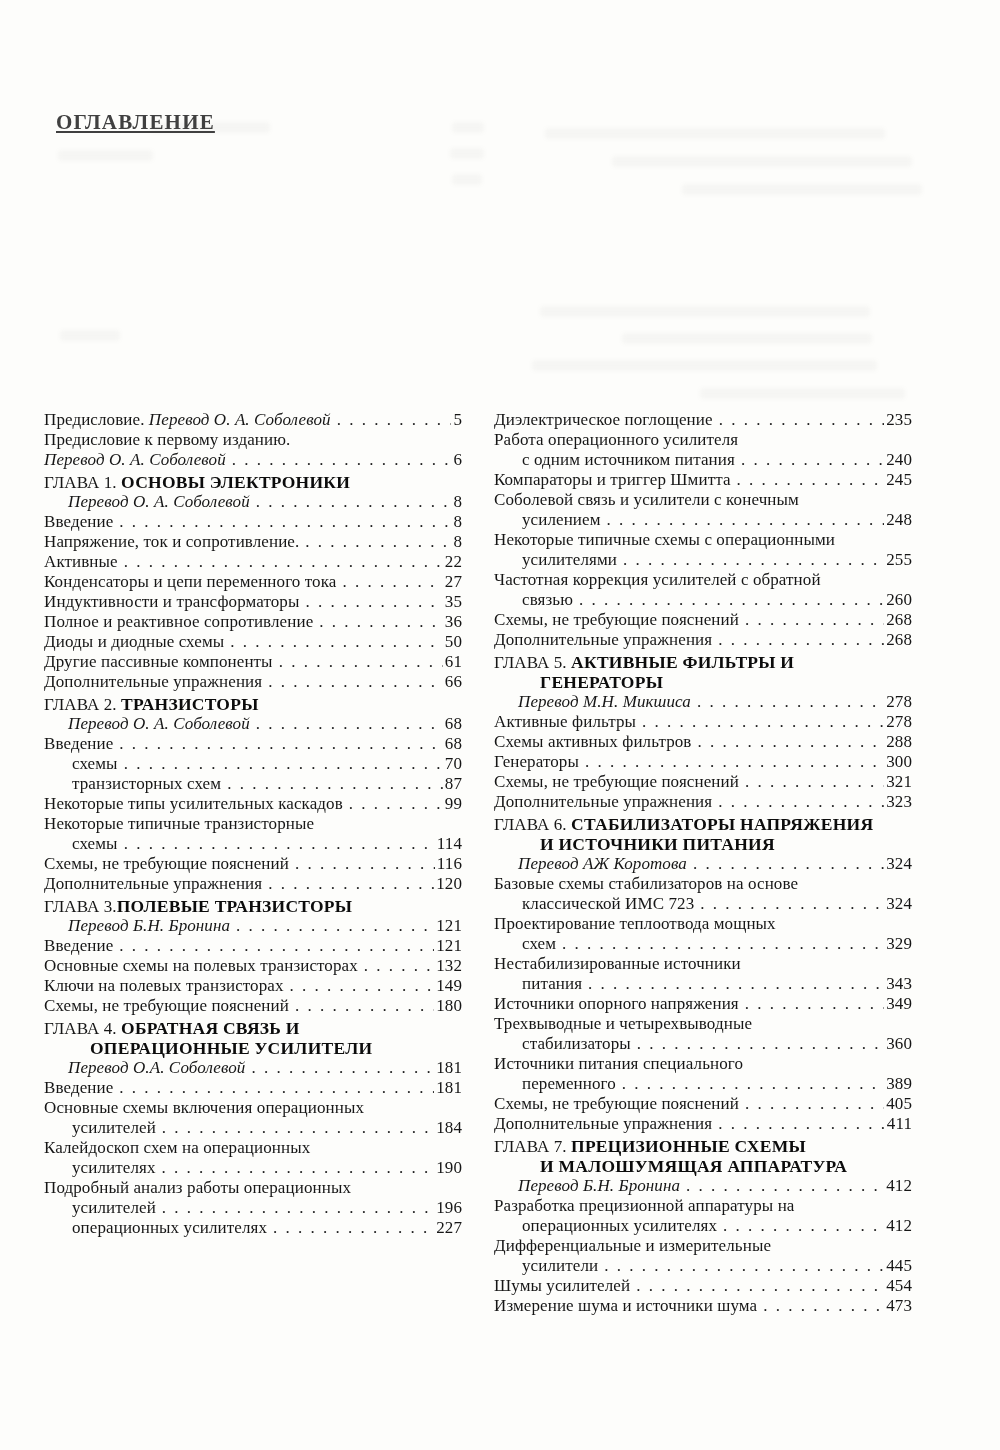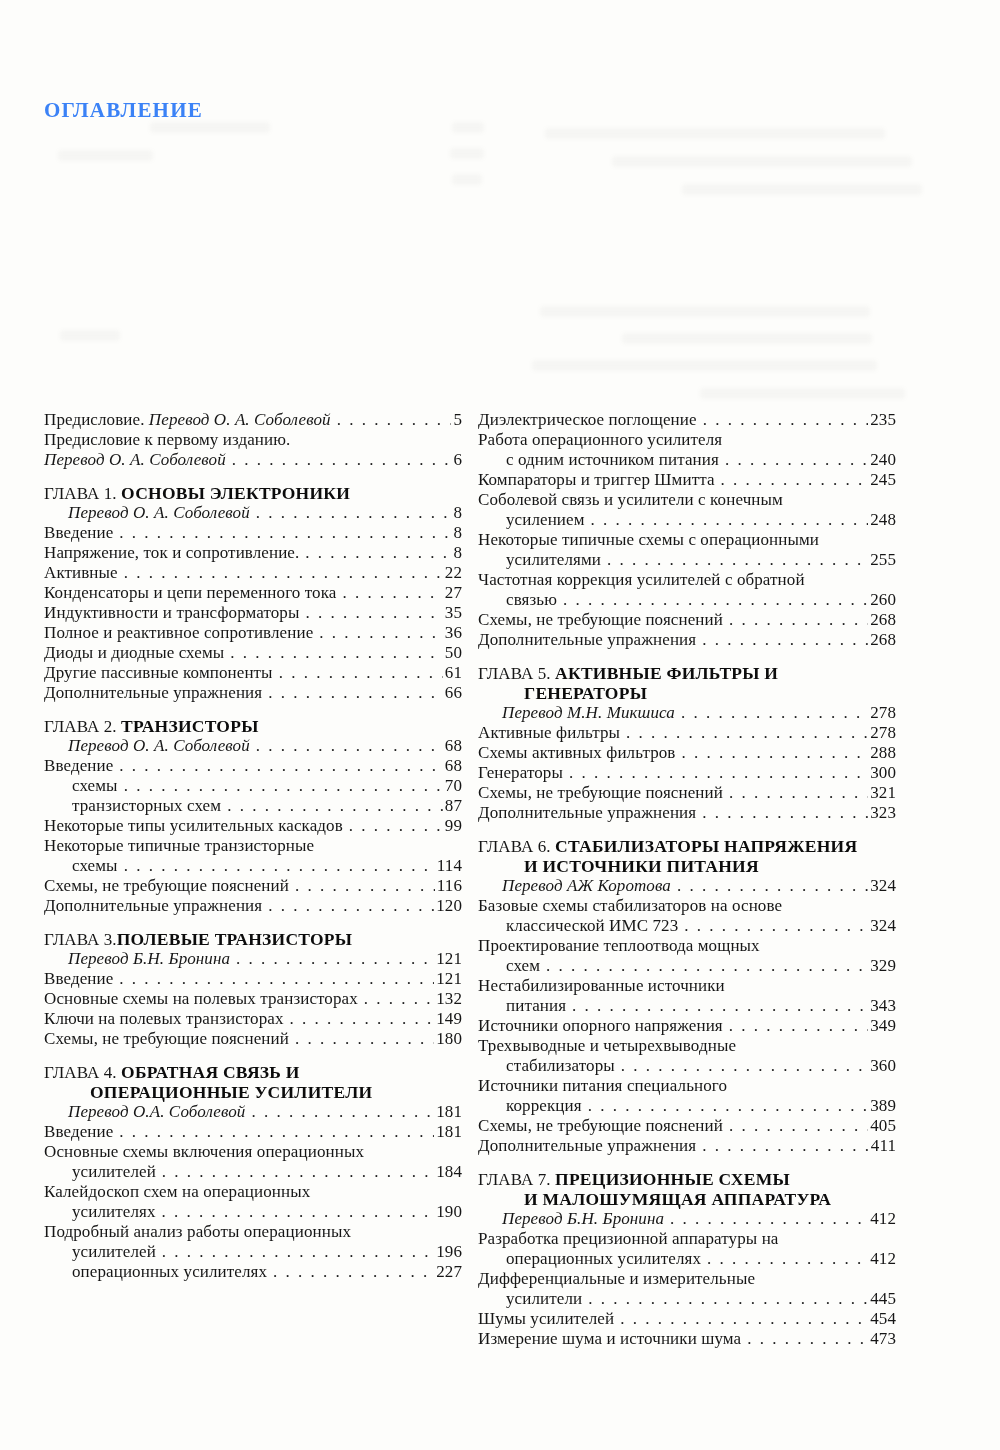--- a/index.html
+++ b/index.html
@@ -5,34 +5,34 @@
   html,body{margin:0;padding:0}
   body{
     width:1000px;height:1450px;
     background:#fdfdfb;
     font-family:"Liberation Serif","DejaVu Serif",serif;
     color:#161616;
     position:relative;overflow:hidden;
     -webkit-font-smoothing:antialiased;
   }
   .heading{
-    position:absolute;left:44px;top:98px;margin:0;
-    font-size:21px;font-weight:700;letter-spacing:1.2px;color:#3b82f6;
+    position:absolute;left:44px;top:98px;margin:12px;
+    font-size:21px;font-weight:700;letter-spacing:1.2px;color:#404040;text-decoration:underline;
   }
   .cols{
     position:absolute;left:44px;top:410px;width:868px;
-    display:flex;gap:16px;
+    display:flex;gap:32px;
   }
   .col{width:418px;flex:none}
   .line{
     display:flex;align-items:baseline;
     height:20px;line-height:20px;font-size:17px;
     letter-spacing:.1px;white-space:nowrap;
   }
-  .gap{margin-top:13px}
+  .gap{margin-top:2px}
   .ind1{padding-left:28px}
   .ind2{padding-left:24px}
   .ind3{padding-left:46px}
   .txt{white-space:pre}
   .run-n{}
   .run-i{font-style:italic}
   .run-b{font-weight:700;font-size:17.5px;letter-spacing:.25px;color:#0c0c0c}
   .leader{
     flex:1 1 auto;overflow:hidden;white-space:nowrap;
     margin:0 2px 0 6px;letter-spacing:2px;color:#1d1d1d;min-width:10px;
@@ -386,21 +386,21 @@
       </div>
       <div class="line ind1">
         <span class="txt"><span class="run-n">стабилизаторы</span></span>
         <span class="leader">. . . . . . . . . . . . . . . . . . . . . . . . . . . . . . . . . . . . . . . . . . . . . . . . . . . . . . . . . . . . . . . . . . . . . .</span>
         <span class="pnum">360</span>
       </div>
       <div class="line ind0">
         <span class="txt"><span class="run-n">Источники питания специального</span></span>
       </div>
       <div class="line ind1">
-        <span class="txt"><span class="run-n">коррекция</span></span>
+        <span class="txt"><span class="run-n">переменного</span></span>
         <span class="leader">. . . . . . . . . . . . . . . . . . . . . . . . . . . . . . . . . . . . . . . . . . . . . . . . . . . . . . . . . . . . . . . . . . . . . .</span>
         <span class="pnum">389</span>
       </div>
       <div class="line ind0">
         <span class="txt"><span class="run-n">Схемы, не требующие пояснений</span></span>
         <span class="leader">. . . . . . . . . . . . . . . . . . . . . . . . . . . . . . . . . . . . . . . . . . . . . . . . . . . . . . . . . . . . . . . . . . . . . .</span>
         <span class="pnum">405</span>
       </div>
       <div class="line ind0">
         <span class="txt"><span class="run-n">Дополнительные упражнения</span></span>

